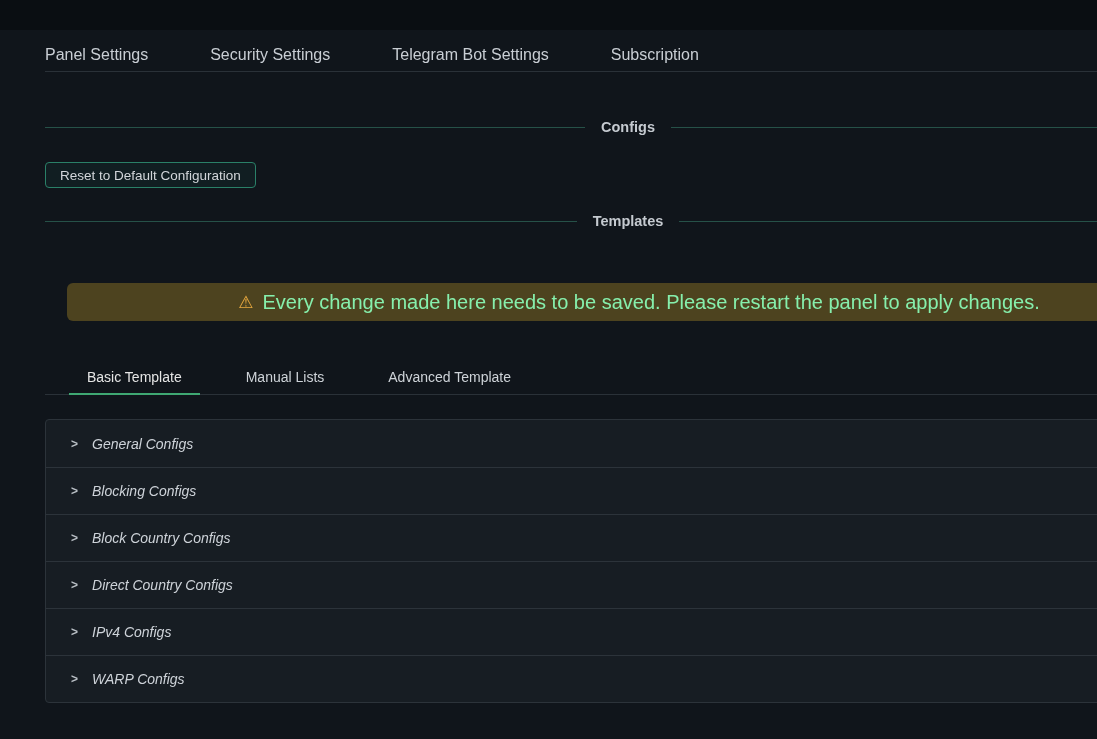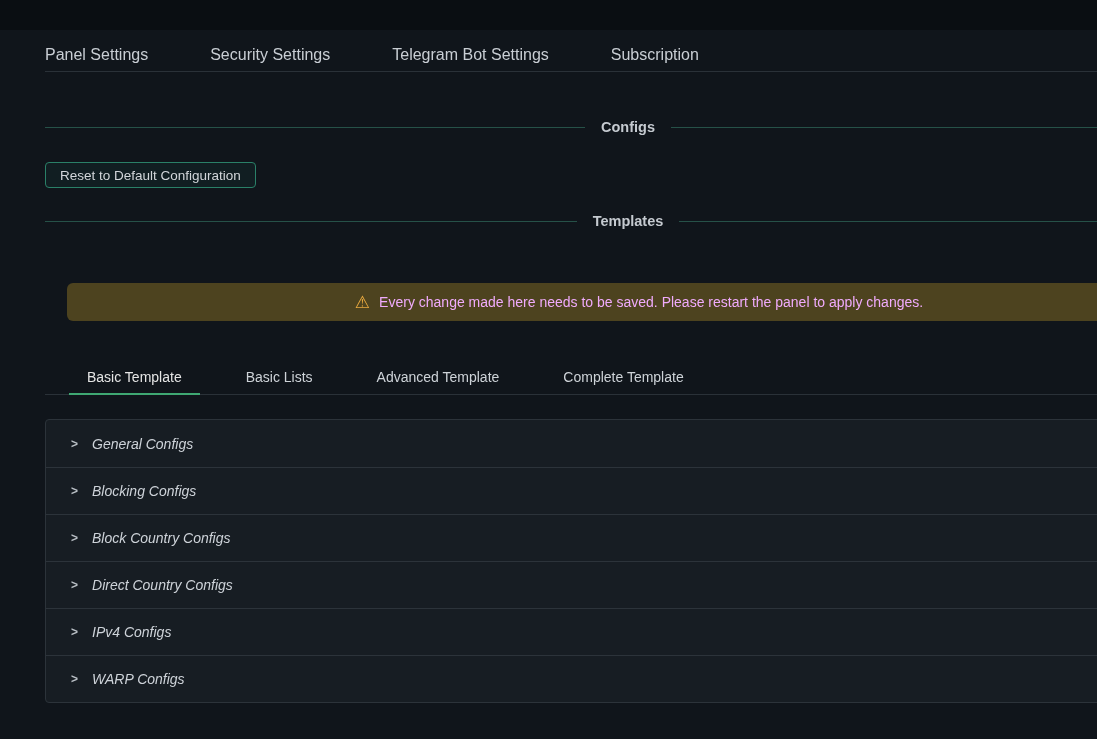--- a/index.html
+++ b/index.html
@@ -96,22 +96,22 @@
     align-items: center;
     justify-content: center;
     gap: 9px;
   }
   .warning-icon {
     color: #e8a93f;
     font-size: 17px;
     line-height: 1;
   }
   .warning-text {
-    color: #f0abfc;
-    font-size: 14px;
+    color: #86efac;
+    font-size: 20px;
   }
 
   
   .subtabs {
     margin-top: 39px;
     display: flex;
     gap: 64px;
     padding-left: 42px;
     height: 35px;
     align-items: center;
@@ -191,23 +191,22 @@
     <span class="divider-label">Templates</span>
   </div>
 
   <div class="warning">
     <span class="warning-icon">⚠</span>
     <span class="warning-text">Every change made here needs to be saved. Please restart the panel to apply changes.</span>
   </div>
 
   <div class="subtabs">
     <div class="subtab active">Basic Template</div>
-    <div class="subtab">Basic Lists</div>
+    <div class="subtab">Manual Lists</div>
     <div class="subtab">Advanced Template</div>
-    <div class="subtab">Complete Template</div>
   </div>
 
   <div class="accordion">
     <div class="acc-row">
       <span class="chev">&gt;</span>
       <span class="acc-label">General Configs</span>
     </div>
     <div class="acc-row">
       <span class="chev">&gt;</span>
       <span class="acc-label">Blocking Configs</span>

